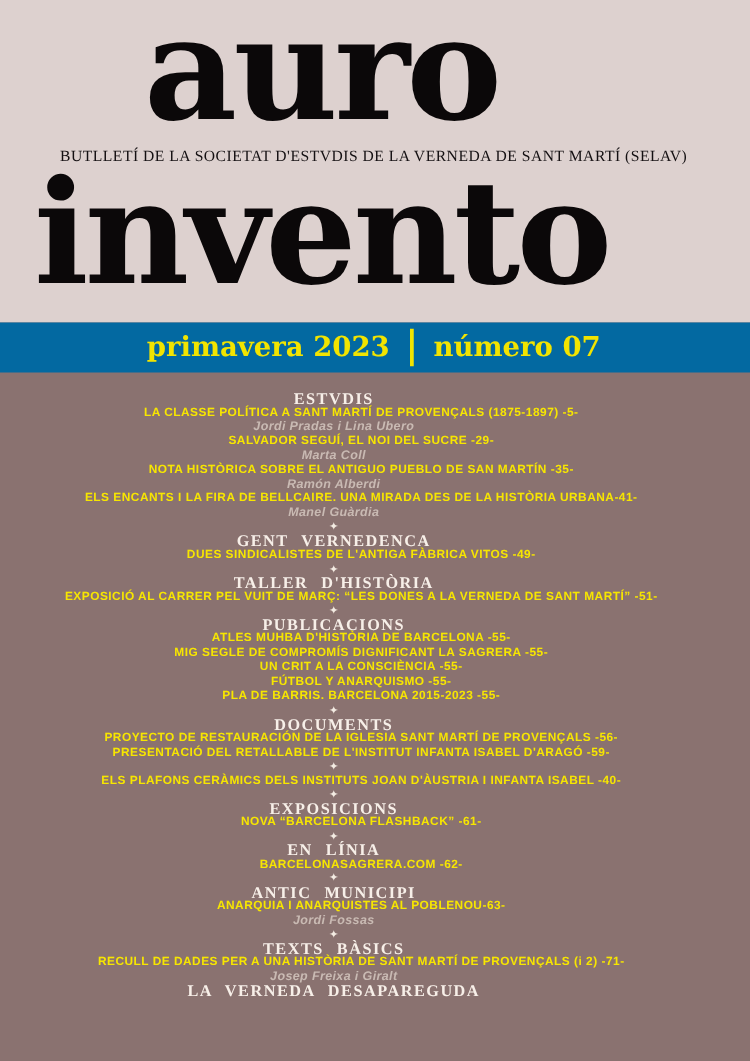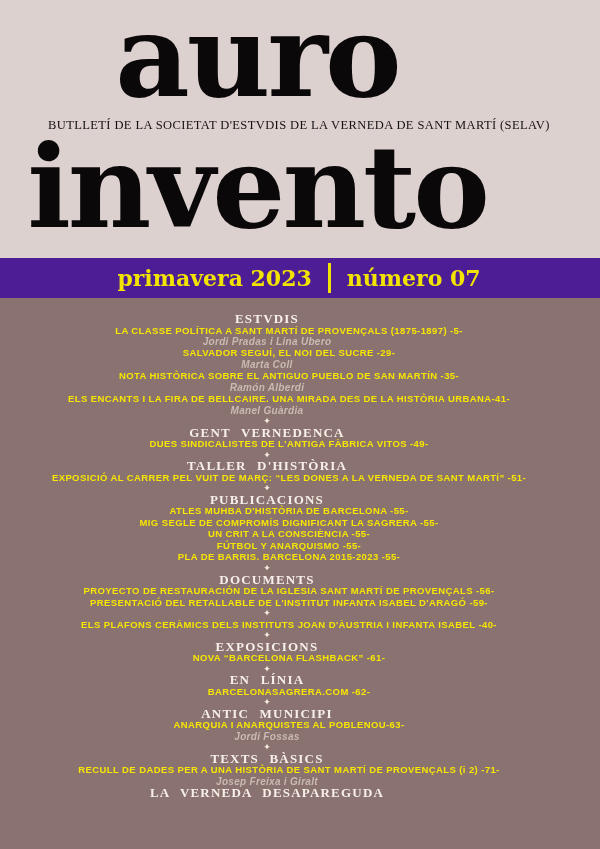--- a/index.html
+++ b/index.html
@@ -39,21 +39,21 @@
     letter-spacing: 0.4px;
     line-height: 18px;
     margin-top: 4px;
     white-space: nowrap;
     margin-left: 48px;
   }
 
   
   .issue-bar {
     height: 40px;
-    background: #4c1d95;
+    background: #0369a1;
     display: flex;
     align-items: center;
     justify-content: center;
     padding-right: 48px;
     padding-left: 46px;
   }
   .issue-text {
     font-family: "DejaVu Serif", serif;
     font-weight: bold;
     font-size: 22px;

